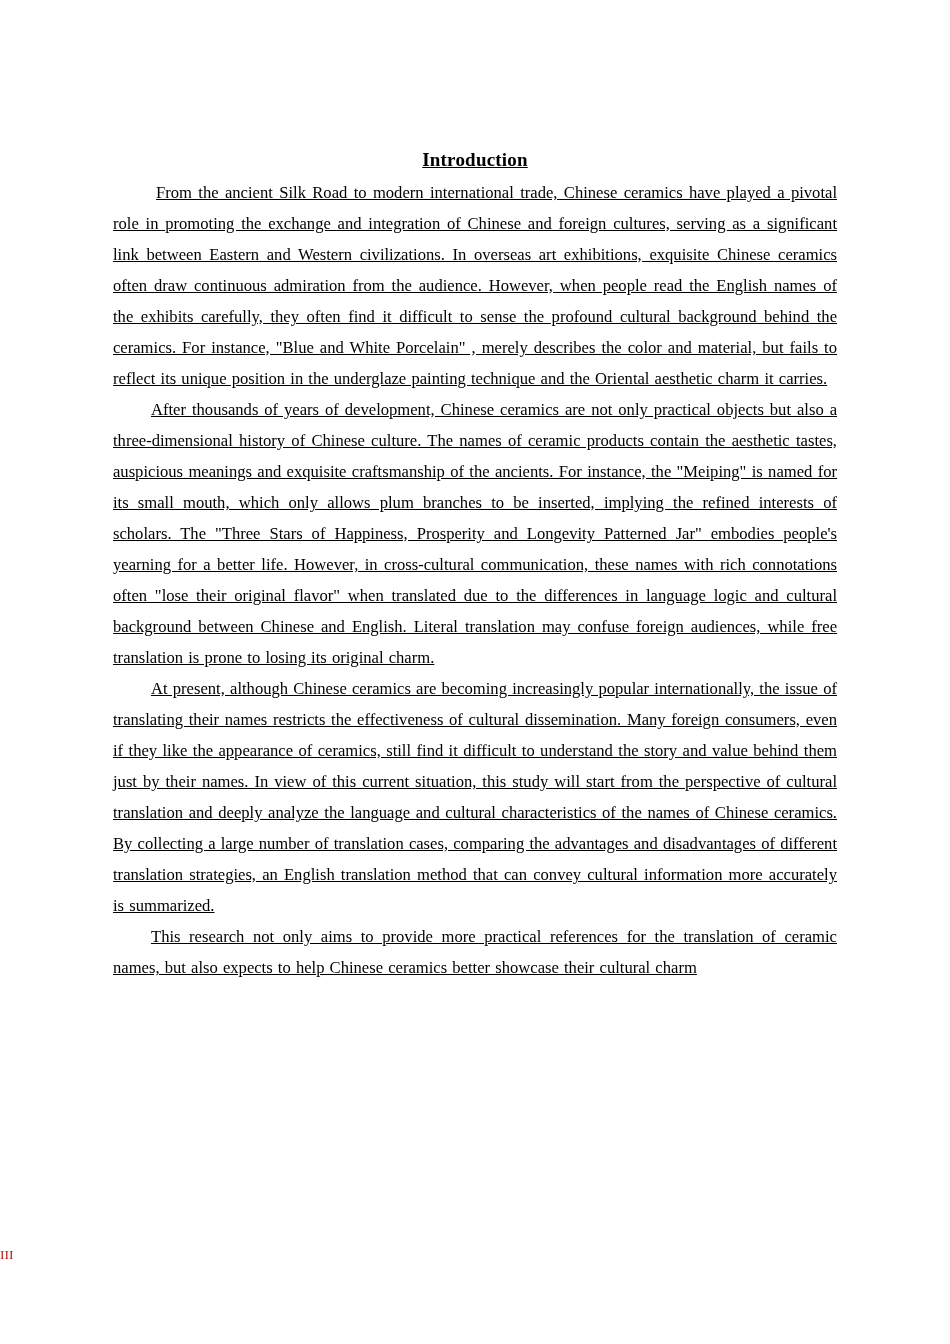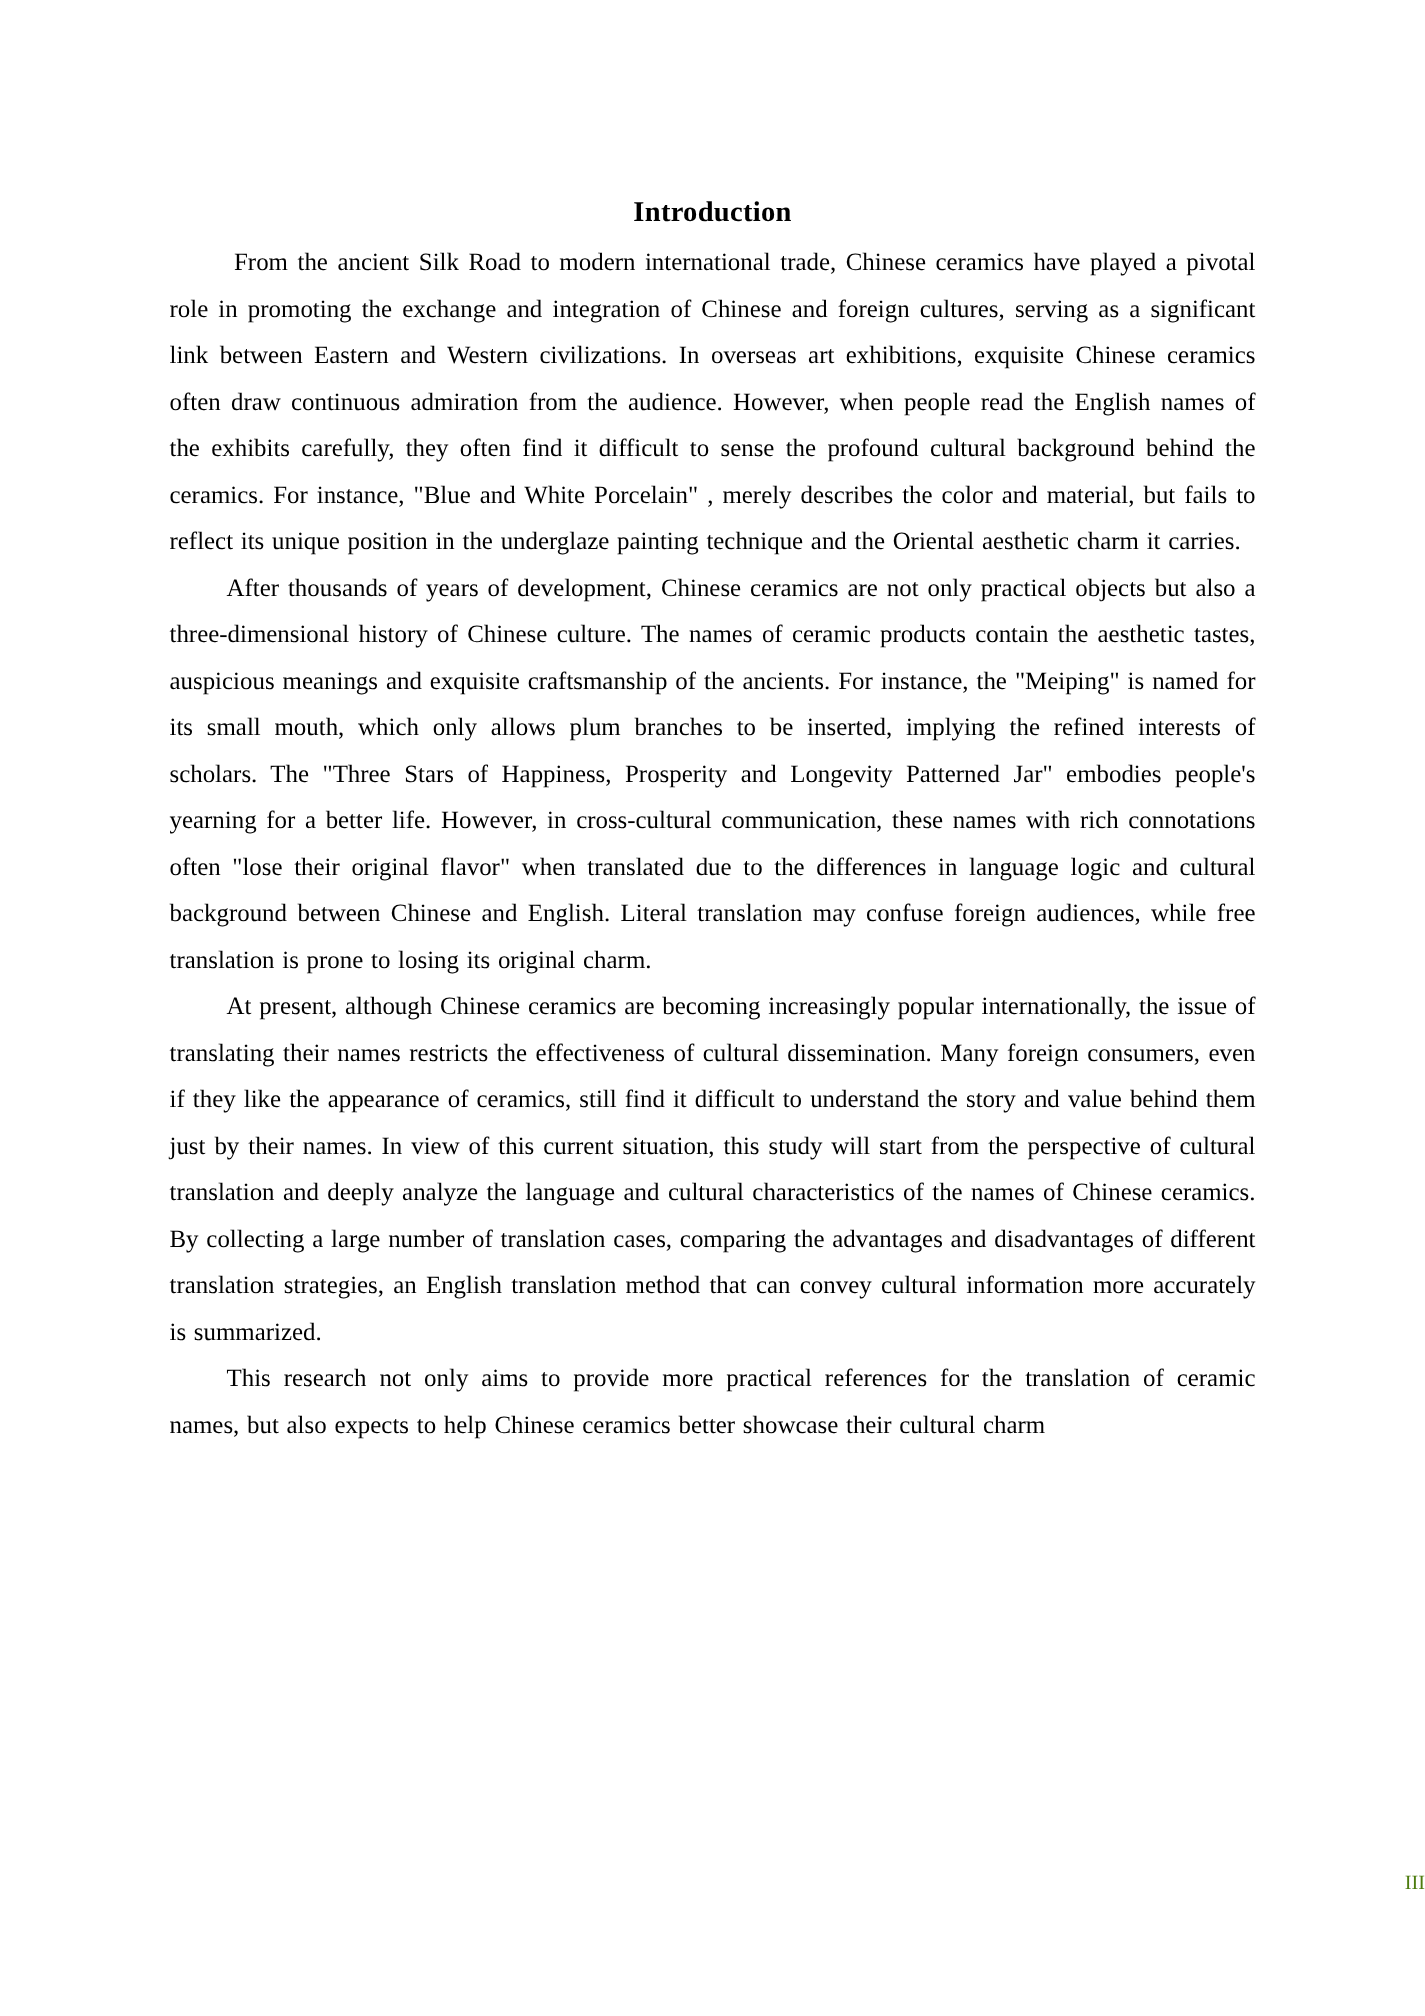--- a/index.html
+++ b/index.html
@@ -9,22 +9,23 @@
     height: 1344px;
     background: #ffffff;
     color: #000000;
     font-family: "Liberation Serif", serif;
     position: relative;
     overflow: hidden;
   }
   .page {
     position: absolute;
     left: 113px;
-    top: 130px;
+    top: 148px;
     width: 724px;
+    text-decoration: underline;
   }
   h1.title {
     font-size: 19px;
     font-weight: bold;
     text-align: center;
     margin: 0 0 5px 0;
     line-height: 24px;
     letter-spacing: 0.2px;
   }
   p.body-para {
@@ -37,24 +38,24 @@
     word-spacing: 1px;
   }
   p.body-para.first {
     text-indent: 43px;
   }
   .page-number {
     position: absolute;
     top: 1247px;
     left: 0;
     width: 950px;
-    text-align: right;
+    text-align: left;
     font-size: 13.5px;
     line-height: 16px;
-    color: #4d7c0f;
+    color: #b91c1c;
   }
 </style>
 </head>
 <body>
 
 <main class="page">
   <h1 class="title">Introduction</h1>
   <p class="body-para first">From the ancient Silk Road to modern international trade, Chinese ceramics have played a pivotal role in promoting the exchange and integration of Chinese and foreign cultures, serving as a significant link between Eastern and Western civilizations. In overseas art exhibitions, exquisite Chinese ceramics often draw continuous admiration from the audience. However, when people read the English names of the exhibits carefully, they often find it difficult to sense the profound cultural background behind the ceramics. For instance, "Blue and White Porcelain" , merely describes the color and material, but fails to reflect its unique position in the underglaze painting technique and the Oriental aesthetic charm it carries.</p>
   <p class="body-para">After thousands of years of development, Chinese ceramics are not only practical objects but also a three-dimensional history of Chinese culture. The names of ceramic products contain the aesthetic tastes, auspicious meanings and exquisite craftsmanship of the ancients. For instance, the "Meiping" is named for its small mouth, which only allows plum branches to be inserted, implying the refined interests of scholars. The "Three Stars of Happiness, Prosperity and Longevity Patterned Jar" embodies people's yearning for a better life. However, in cross-cultural communication, these names with rich connotations often "lose their original flavor" when translated due to the differences in language logic and cultural background between Chinese and English. Literal translation may confuse foreign audiences, while free translation is prone to losing its original charm.</p>
   <p class="body-para">At present, although Chinese ceramics are becoming increasingly popular internationally, the issue of translating their names restricts the effectiveness of cultural dissemination. Many foreign consumers, even if they like the appearance of ceramics, still find it difficult to understand the story and value behind them just by their names. In view of this current situation, this study will start from the perspective of cultural translation and deeply analyze the language and cultural characteristics of the names of Chinese ceramics. By collecting a large number of translation cases, comparing the advantages and disadvantages of different translation strategies, an English translation method that can convey cultural information more accurately is summarized.</p>

